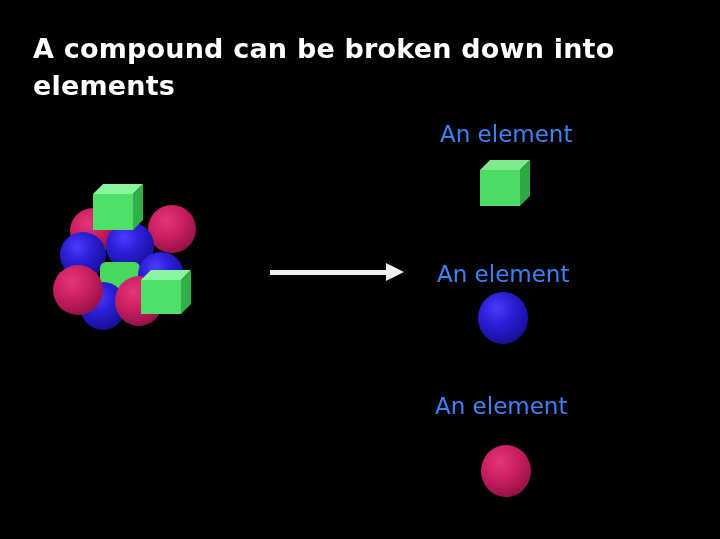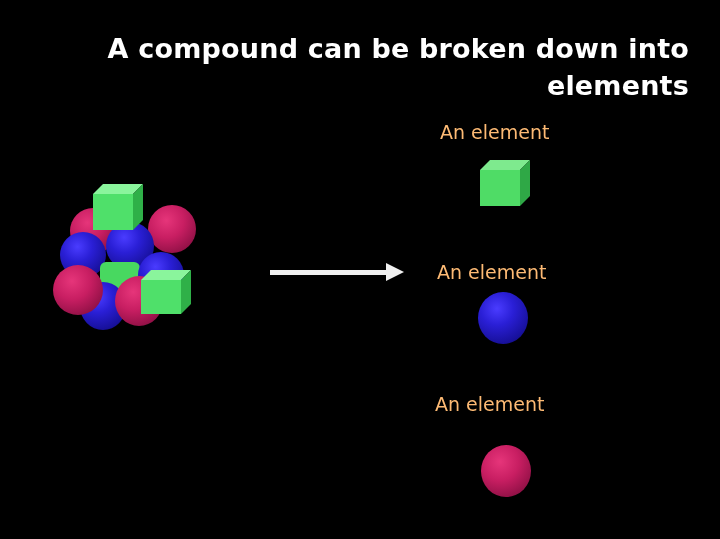--- a/index.html
+++ b/index.html
@@ -1,20 +1,20 @@
 <!DOCTYPE html>
 <html><head>
   <meta charset="utf-8">
   <style>
     html, body { margin: 0; padding: 0; background: #000; }
     body { width: 720px; height: 539px; position: relative; overflow: hidden;
            font-family: "DejaVu Sans", sans-serif; color: #fff; }
-    .title { position: absolute; left: 49px; top: 30px; width: 640px;
-             font-size: 27px; font-weight: bold; line-height: 37px; color: #fff; letter-spacing: 0.2px; text-align: right; }
-    .label { position: absolute; font-size: 19px; color: #fdba74; white-space: nowrap; }
+    .title { position: absolute; left: 33px; top: 30px; width: 640px;
+             font-size: 27px; font-weight: bold; line-height: 37px; color: #fff; letter-spacing: 0.2px; }
+    .label { position: absolute; font-size: 23px; color: #3b82f6; white-space: nowrap; }
     .sphere { position: absolute; border-radius: 50%; }
     .blue { background: radial-gradient(circle at 38% 32%, #4a3cff 0%, #2a1fd6 35%, #17109a 75%, #0b0650 100%); }
     .pink { background: radial-gradient(circle at 38% 32%, #e6357a 0%, #c81e62 40%, #8f1045 80%, #4e0625 100%); }
     .cube { position: absolute; }
     .arrow-line { position: absolute; left: 270px; top: 270px; width: 118px; height: 5px; background: #f0f0f0; }
     .arrow-head { position: absolute; left: 386px; top: 263px; width: 0; height: 0;
                   border-top: 9px solid transparent; border-bottom: 9px solid transparent;
                   border-left: 18px solid #f0f0f0; }
   </style>
 </head>

